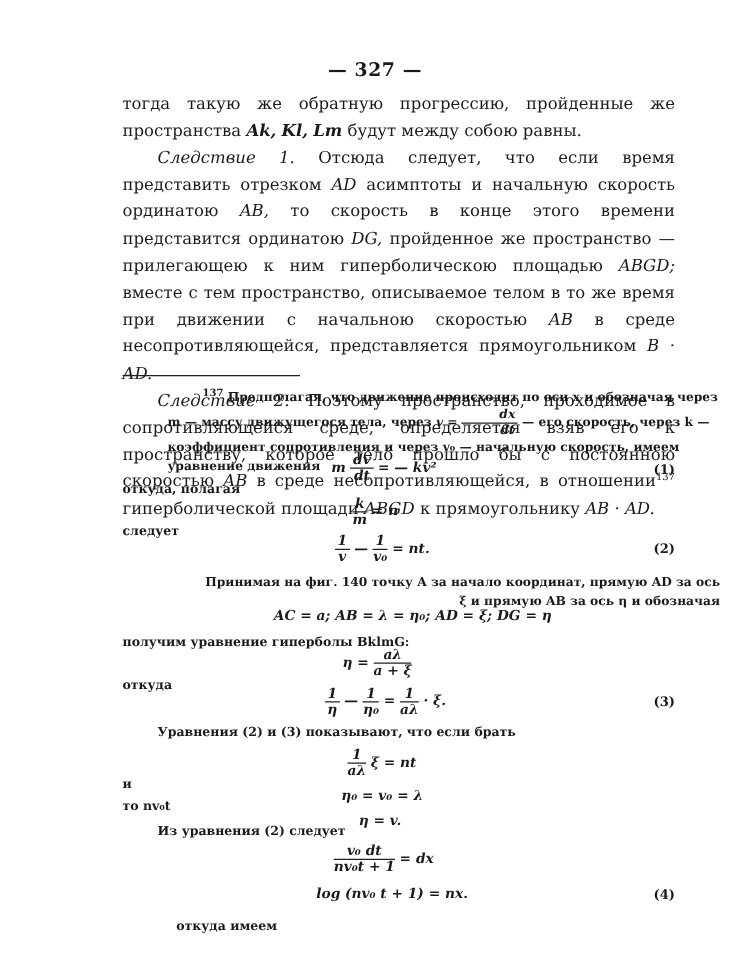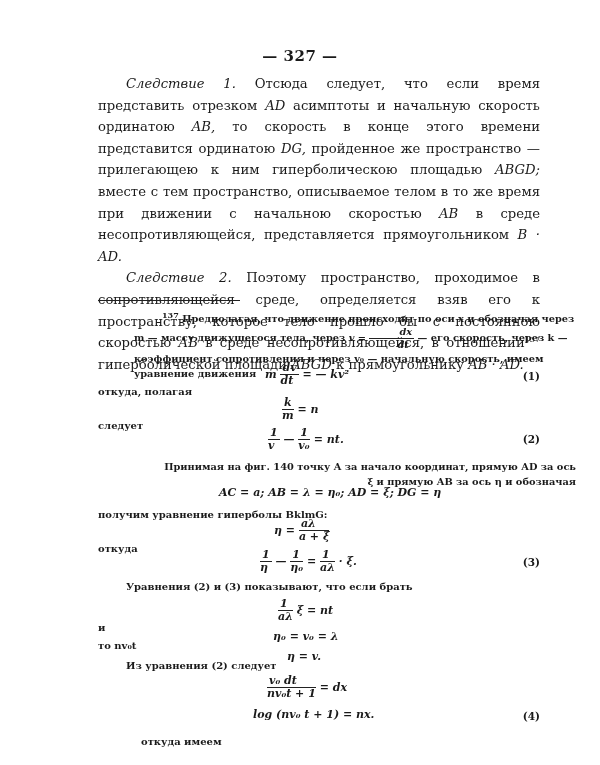--- a/index.html
+++ b/index.html
@@ -12,30 +12,37 @@
   .ind { text-indent: 28px; }
   .it { font-style: italic; }
   .bi { font-style: italic; font-weight: bold; }
   .sup { font-size: 8px; vertical-align: super; line-height: 0; }
   .rule { left: 98px; top: 300px; width: 142px; height: 0; border-top: 1px solid #222; }
   .fn { left: 98px; width: 442px; font-size: 9.8px; line-height: 15px; font-weight: bold; margin-left: 36px; }
   .fn p { margin: 0; }
   .lbl { left: 98px; font-size: 10px; font-weight: bold; }
   .eq { position: absolute; font-size: 11px; font-style: italic; font-weight: bold; white-space: nowrap; }
   .eqn { position: absolute; right: 60px; font-size: 10.5px; font-weight: bold; }
-  .frac { display: inline-block; vertical-align: middle; text-align: left; }
+  .frac { display: inline-block; vertical-align: middle; text-align: center; }
   .frac .num { display: block; border-bottom: 1px solid #222; padding: 0 2px; line-height: 12px; }
   .frac .den { display: block; line-height: 12px; }
 </style>
 </head>
 <body>
 
 <div class="abs pagenum">— 327 —</div>
 
 <div class="abs main" style="top:73px;">
+  <p>
+    <span>тогда такую же обратную прогрессию, пройденные же пространства</span>
+    <span class="bi">Ak,</span>
+    <span class="bi">Kl,</span>
+    <span class="bi">Lm</span>
+    <span>будут между собою равны.</span>
+  </p>
   <p class="ind">
     <span class="it">Следствие 1.</span>
     <span>Отсюда следует, что если время представить отрезком</span>
     <span class="it">AD</span>
     <span>асимптоты и начальную скорость ординатою</span>
     <span class="it">AB,</span>
     <span>то скорость в конце этого времени представится ординатою</span>
     <span class="it">DG,</span>
     <span>пройденное же пространство — прилегающею к ним гиперболическою площадью</span>
     <span class="it">ABGD;</span>

